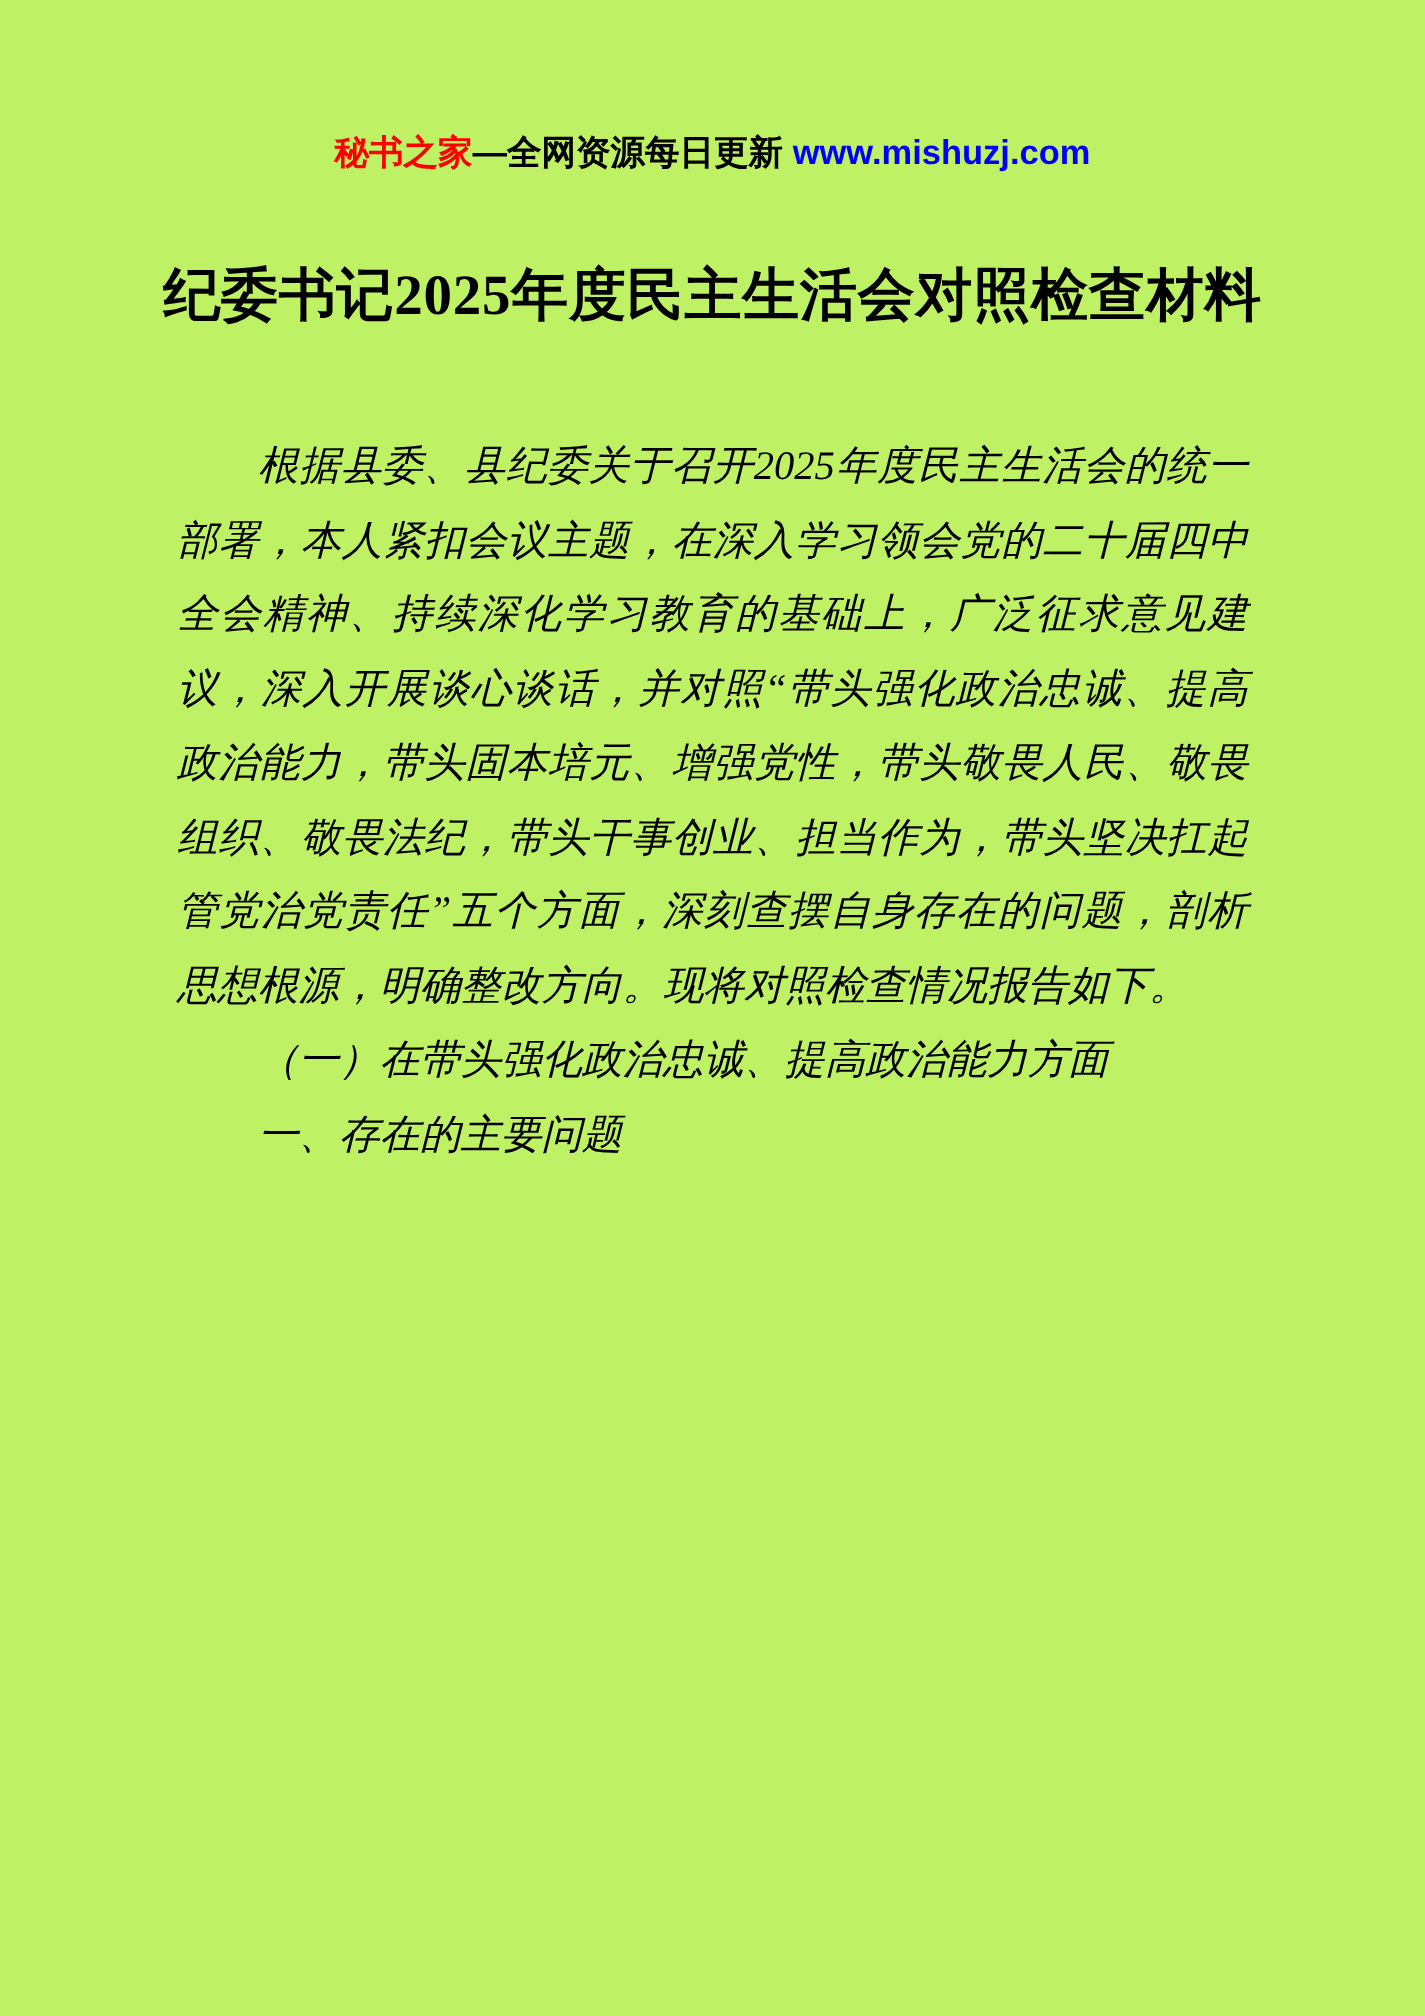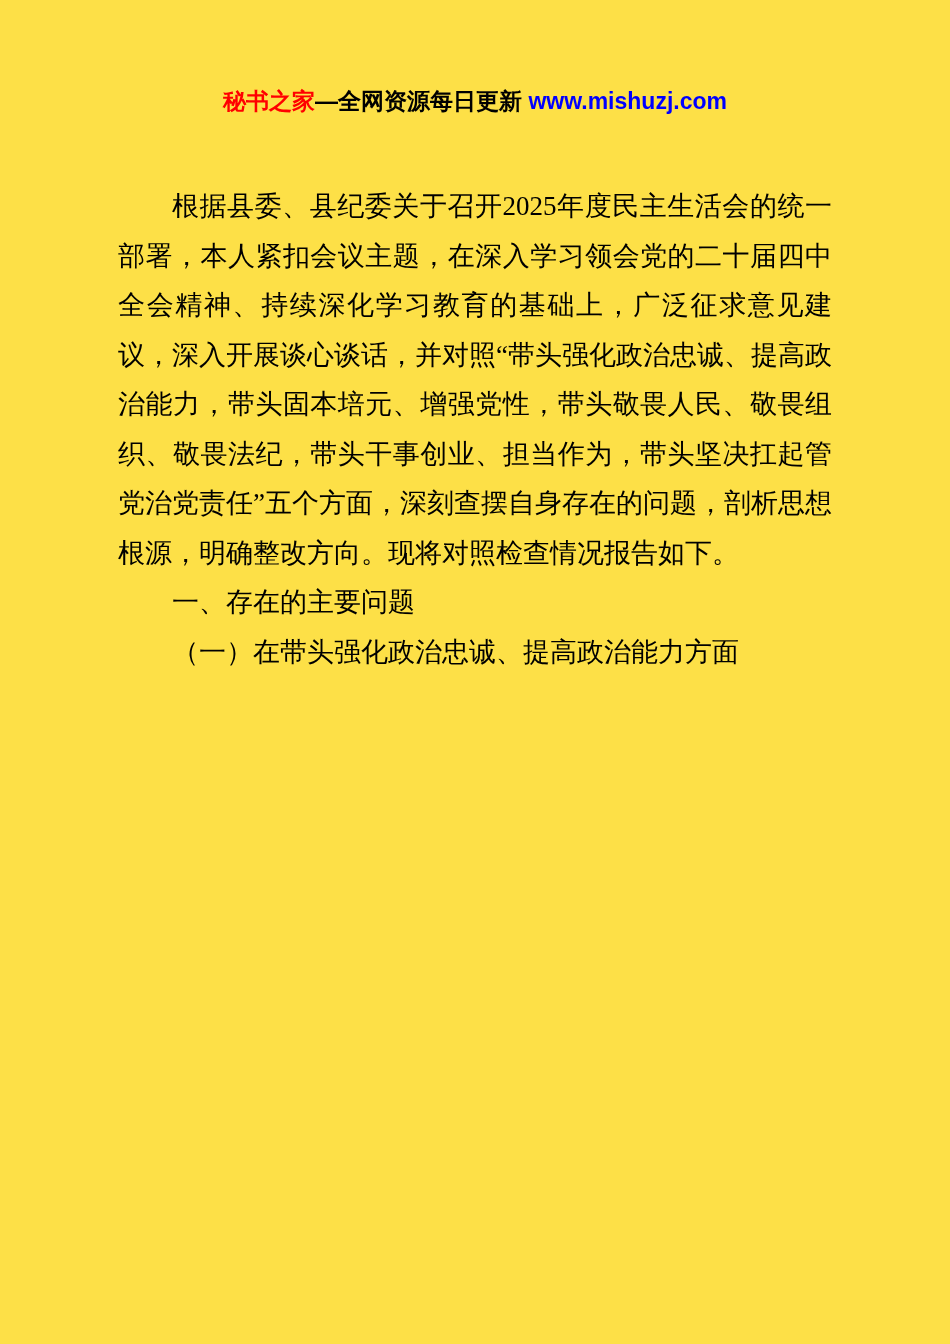--- a/index.html
+++ b/index.html
@@ -5,21 +5,21 @@
   html, body {
     margin: 0;
     padding: 0;
     background: #ffffff;
   }
   .page {
     position: relative;
     width: 950px;
     height: 1344px;
     margin: 0 auto;
-    background: #fde047;
+    background: #bef264;
     box-sizing: border-box;
     padding: 86px 118px 0 118px;
     overflow: hidden;
     font-family: "Liberation Serif", serif;
     color: #000000;
   }
   .site-header {
     text-align: center;
     font-family: "Liberation Sans", sans-serif;
     font-size: 23px;
@@ -52,40 +52,42 @@
   }
   .doc-body {
     margin-top: 66px;
     font-size: 27px;
     line-height: 49.5px;
     text-align: justify;
   }
   .doc-body p {
     margin: 0;
     padding: 0;
+    font-style: italic;
   }
   .para-indent {
     text-indent: 2em;
   }
   .para-flush {
     text-indent: 0;
   }
   .lead-bold {
     font-weight: bold;
   }
 </style>
 </head>
 <body>
 
 <div class="page">
 
   <div class="site-header">
     <span class="brand">秘书之家</span><span class="tagline">—全网资源每日更新 </span><a class="url">www.mishuzj.com</a>
   </div>
 
+  <h1 class="doc-title">纪委书记2025年度民主生活会对照检查材料</h1>
 
   <div class="doc-body">
     <p class="para-indent">根据县委、县纪委关于召开2025年度民主生活会的统一部署，本人紧扣会议主题，在深入学习领会党的二十届四中全会精神、持续深化学习教育的基础上，广泛征求意见建议，深入开展谈心谈话，并对照“带头强化政治忠诚、提高政治能力，带头固本培元、增强党性，带头敬畏人民、敬畏组织、敬畏法纪，带头干事创业、担当作为，带头坚决扛起管党治党责任”五个方面，深刻查摆自身存在的问题，剖析思想根源，明确整改方向。现将对照检查情况报告如下。</p>
+    <p class="para-indent">（一）在带头强化政治忠诚、提高政治能力方面</p>
     <p class="para-indent">一、存在的主要问题</p>
-    <p class="para-indent">（一）在带头强化政治忠诚、提高政治能力方面</p>
   </div>
 
 </div>
 
 </body></html>

